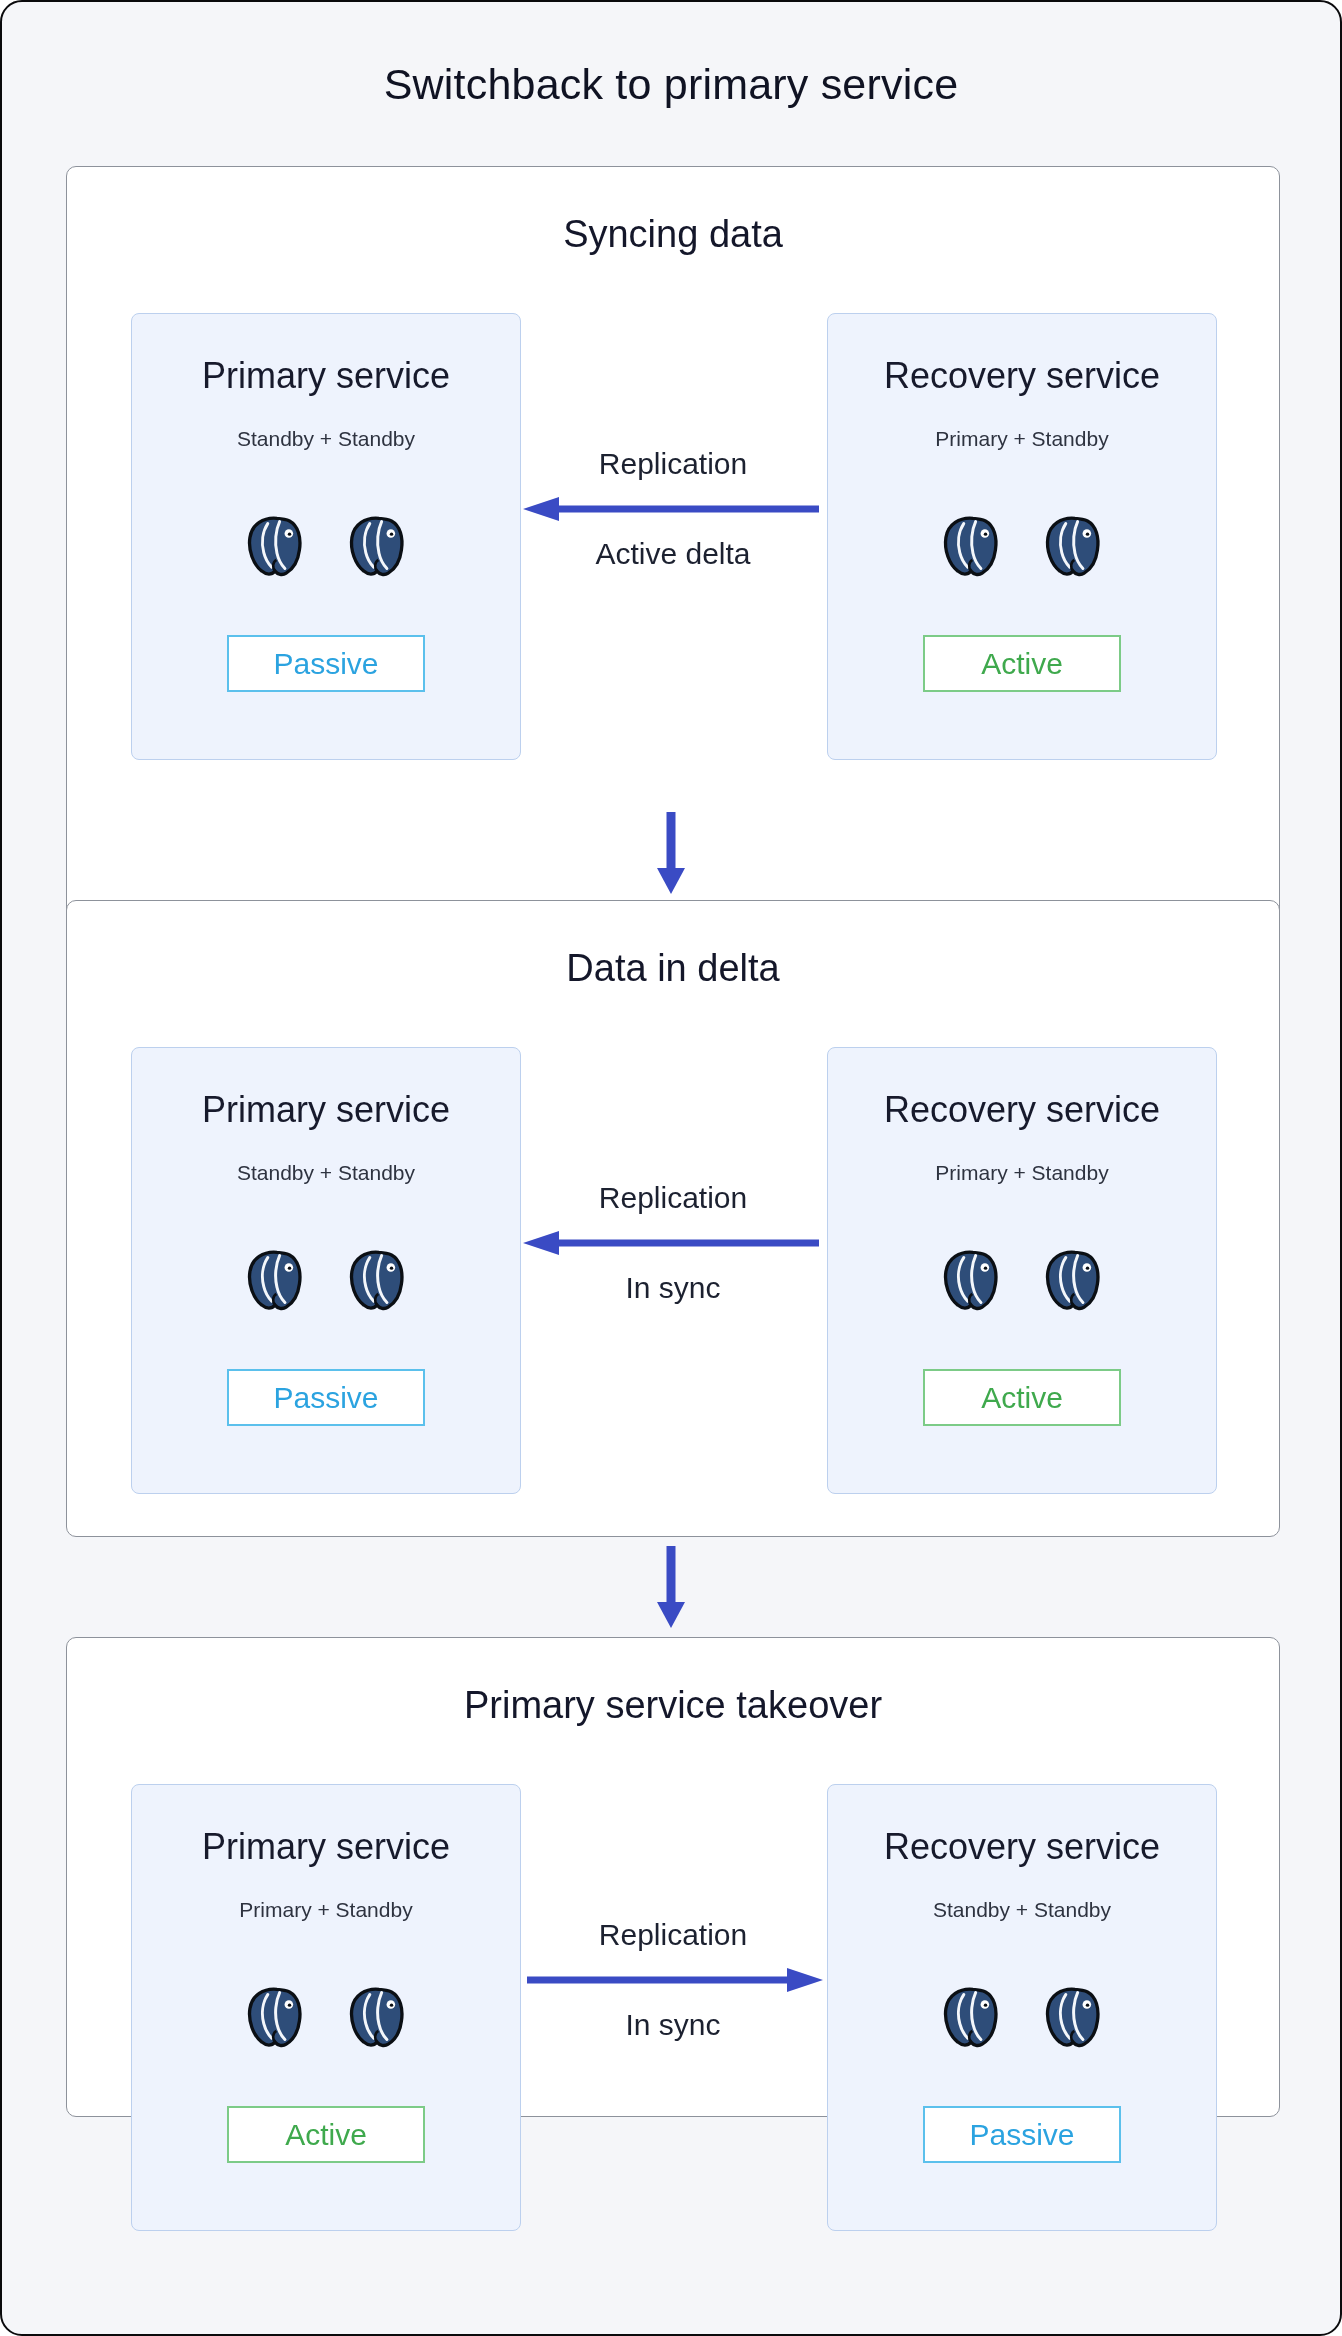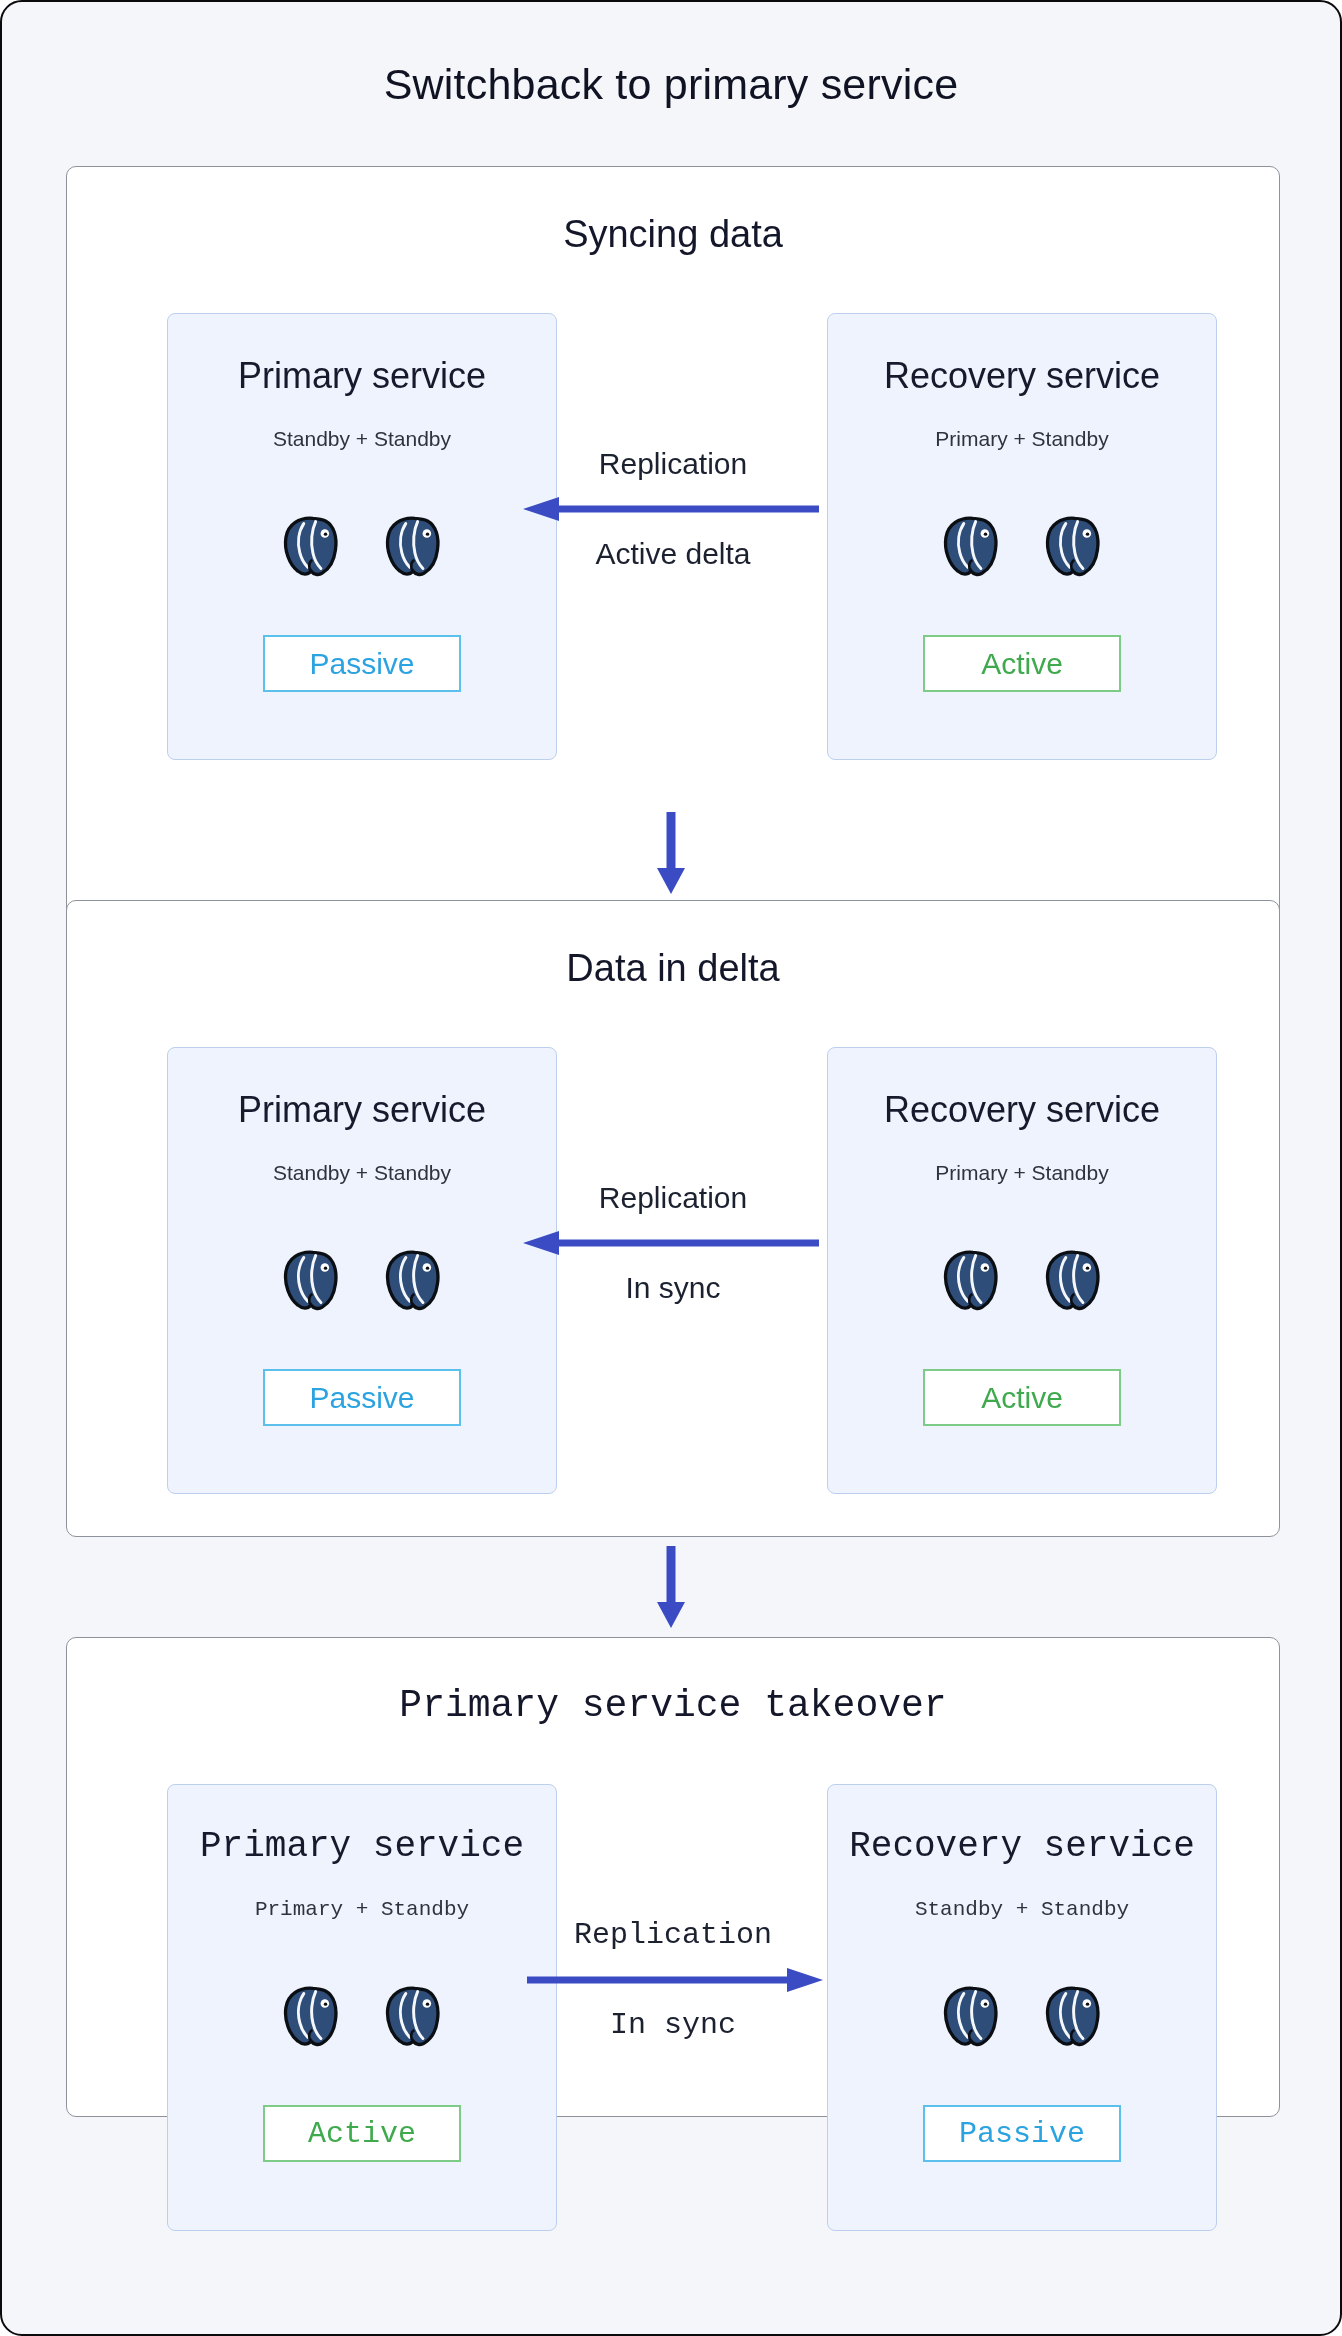--- a/index.html
+++ b/index.html
@@ -22,31 +22,31 @@
     color:#101323; letter-spacing:.2px;
   }
   .stage {
     position:absolute; left:64px; width:1214px;
     background:#ffffff;
     border:1.5px solid #8d929b;
     border-radius:10px;
   }
   #stage-1 { top:164px;  height:757px; }
   #stage-2 { top:898px;  height:637px; }
-  #stage-3 { top:1635px; height:480px;font-family:Liberation Mono, monospace; }
+  #stage-3 { top:1635px; height:480px; }
   .stage-title {
     position:absolute; top:46px; left:0; width:100%;
     text-align:center; font-size:38px; font-weight:500; color:#14172a;
   }
   .service-card {
     position:absolute; top:146px; width:390px; height:447px;
     background:var(--card-bg, #eef3fd);
     border:1.5px solid var(--card-border, #bcd0ee);
     border-radius:8px;
-    display:flex; flex-direction:column; align-items:center;margin-left:36px;
+    display:flex; flex-direction:column; align-items:center;
   }
   .card-left  { left:64px; }
   .card-right { right:62px; }
   .card-title {
     margin-top:40px; font-size:36px; font-weight:500;
     line-height:1.2; color:#171a2c;
   }
   .card-subtitle { margin-top:30px; font-size:21px; color:#2e3340; }
   .elephants { margin-top:64px; display:flex; gap:36px; }
   .pg { width:66px; height:66px; display:block; }

